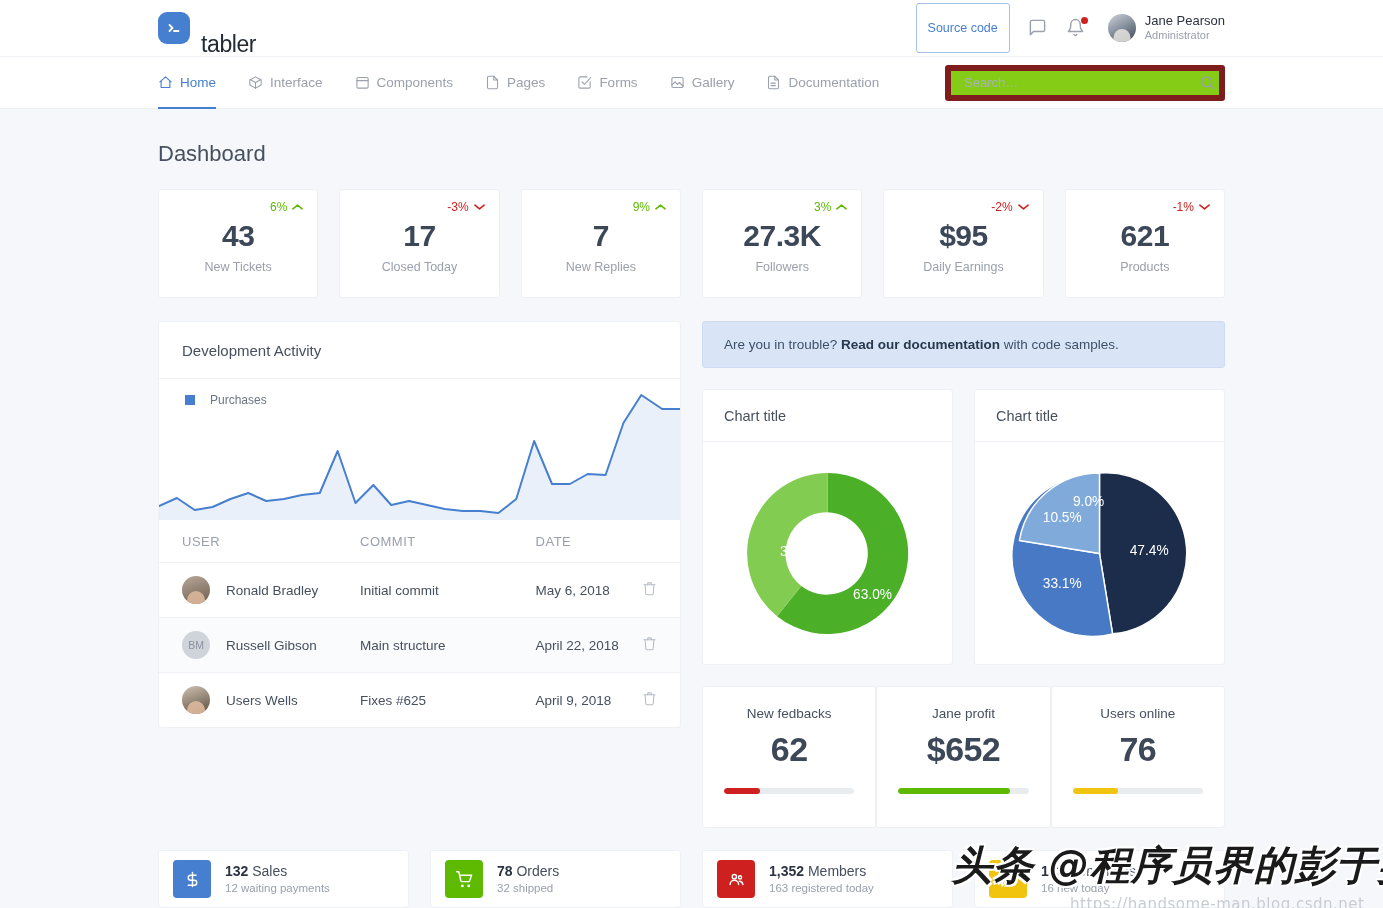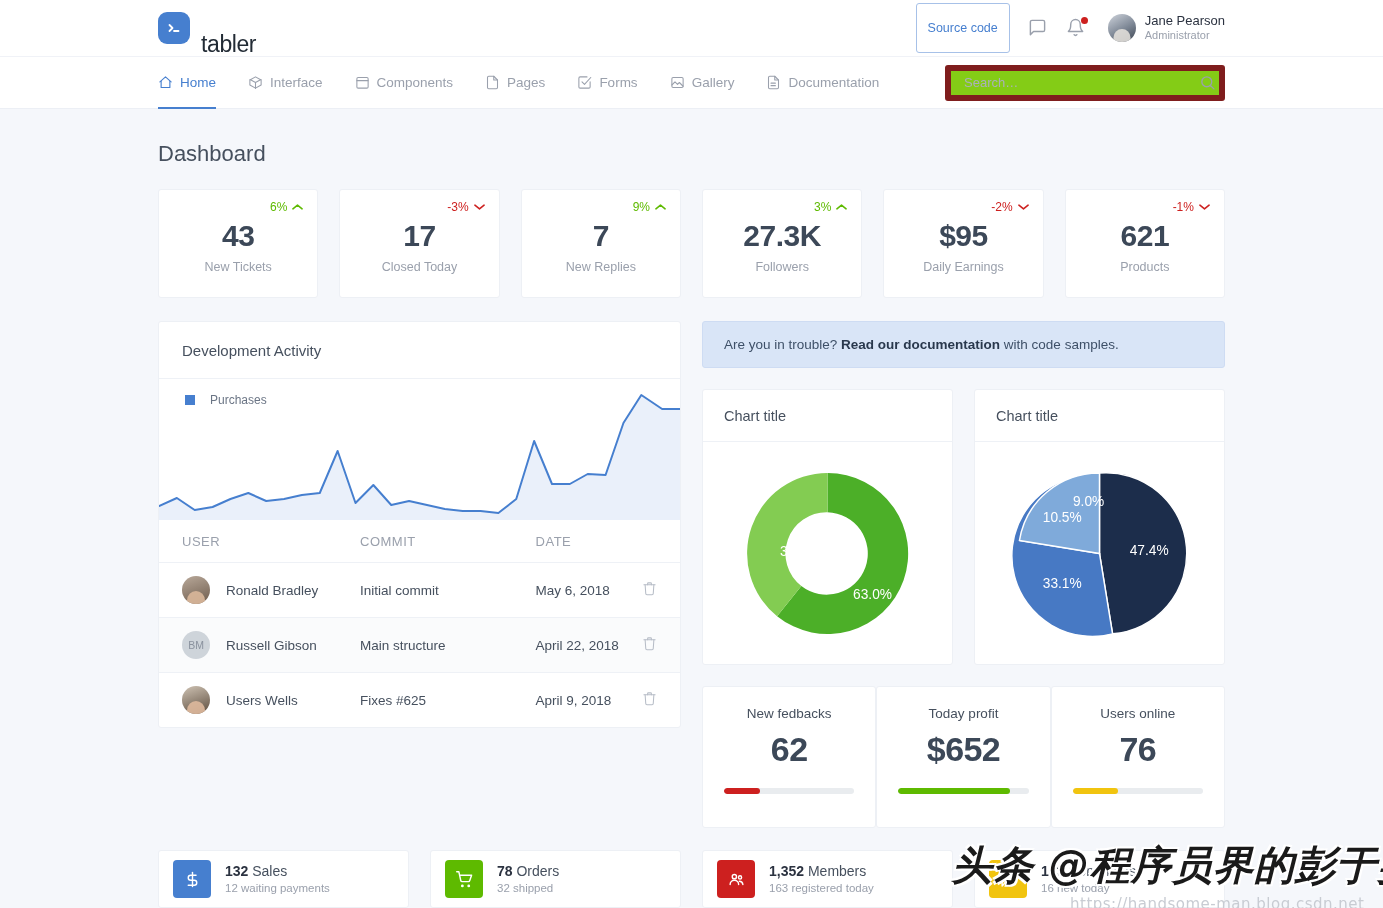--- a/index.html
+++ b/index.html
@@ -541,21 +541,21 @@
 
         <div class="prog-row">
           <div class="card prog-card">
             <div class="prog-title">New fedbacks</div>
             <div class="prog-value">62</div>
             <div class="prog-bar">
               <div class="prog-fill" id="pf0" style="width: 28%; background: rgb(205, 32, 31);"></div>
             </div>
           </div>
           <div class="card prog-card">
-            <div class="prog-title">Today profit</div>
+            <div class="prog-title">Jane profit</div>
             <div class="prog-value">$652</div>
             <div class="prog-bar">
               <div class="prog-fill" id="pf1" style="width: 86%; background: rgb(94, 186, 0);"></div>
             </div>
           </div>
           <div class="card prog-card">
             <div class="prog-title">Users online</div>
             <div class="prog-value">76</div>
             <div class="prog-bar">
               <div class="prog-fill" id="pf2" style="width: 35%; background: rgb(241, 196, 15);"></div>

